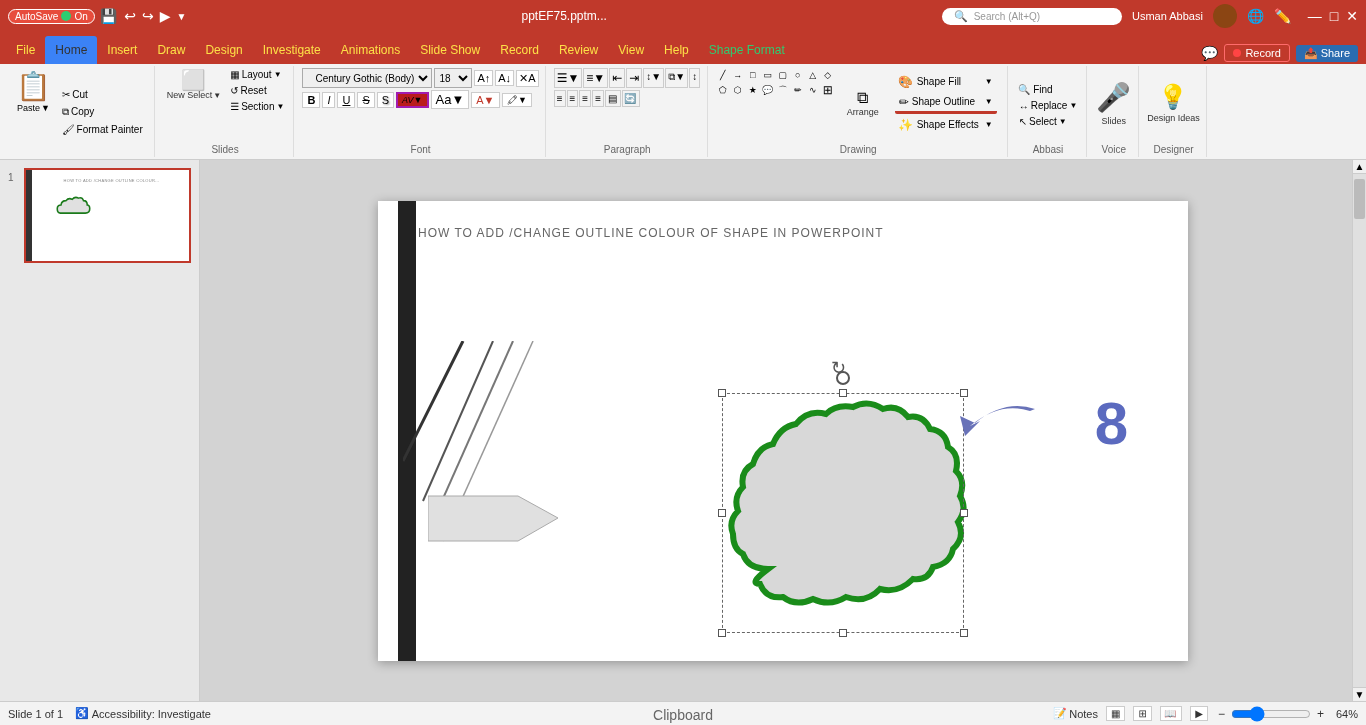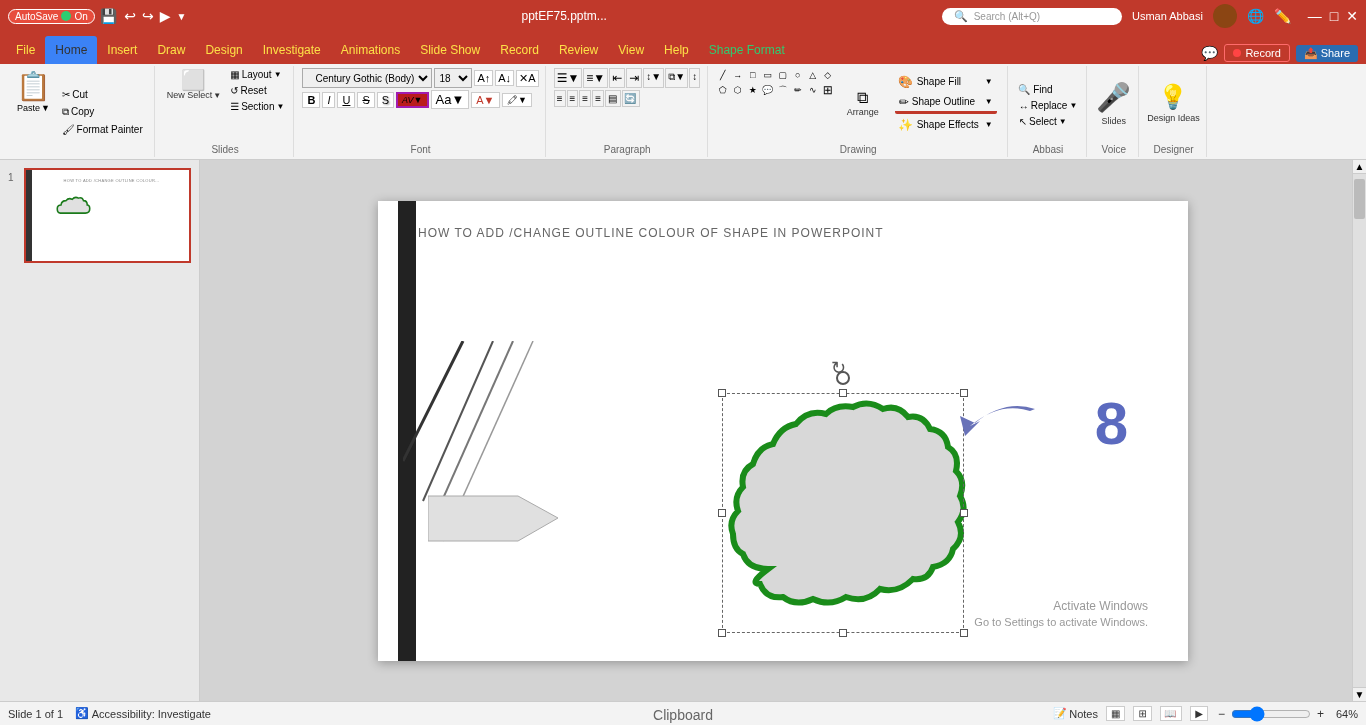--- a/index.html
+++ b/index.html
@@ -541,24 +541,20 @@
       </div>
 
       <div style="position:absolute;right:148px;top:190px;">
         <svg width="100" height="70" viewBox="0 0 100 70">
           <path d="M90,20 Q60,10 30,35 L40,30 L25,45 L20,25 L35,32 Q65,8 95,18 Z" fill="#6872b8"></path>
         </svg>
       </div>
 
       <div style="position:absolute;right:60px;top:188px;font-size:60px;color:#5b6abf;font-weight:bold;font-family:Arial,sans-serif;">8</div>
 
-      <div class="activate-watermark">
-        <div>Activate Windows</div>
-        <div style="font-size:11px;">Go to Settings to activate Windows.</div>
-      </div>
     </div>
 
     <div style="position:absolute;right:0;top:0;bottom:0;width:14px;background:#f0f0f0;border-left:1px solid #ccc;display:flex;flex-direction:column;">
       <div style="height:14px;display:flex;align-items:center;justify-content:center;cursor:pointer;font-size:10px;border-bottom:1px solid #ccc;">▲</div>
       <div style="flex:1;background:#e0e0e0;position:relative;">
         <div style="position:absolute;top:5px;left:1px;right:1px;height:40px;background:#bbb;border-radius:2px;cursor:pointer;"></div>
       </div>
       <div style="height:14px;display:flex;align-items:center;justify-content:center;cursor:pointer;font-size:10px;border-top:1px solid #ccc;">▼</div>
     </div>
   </div>

